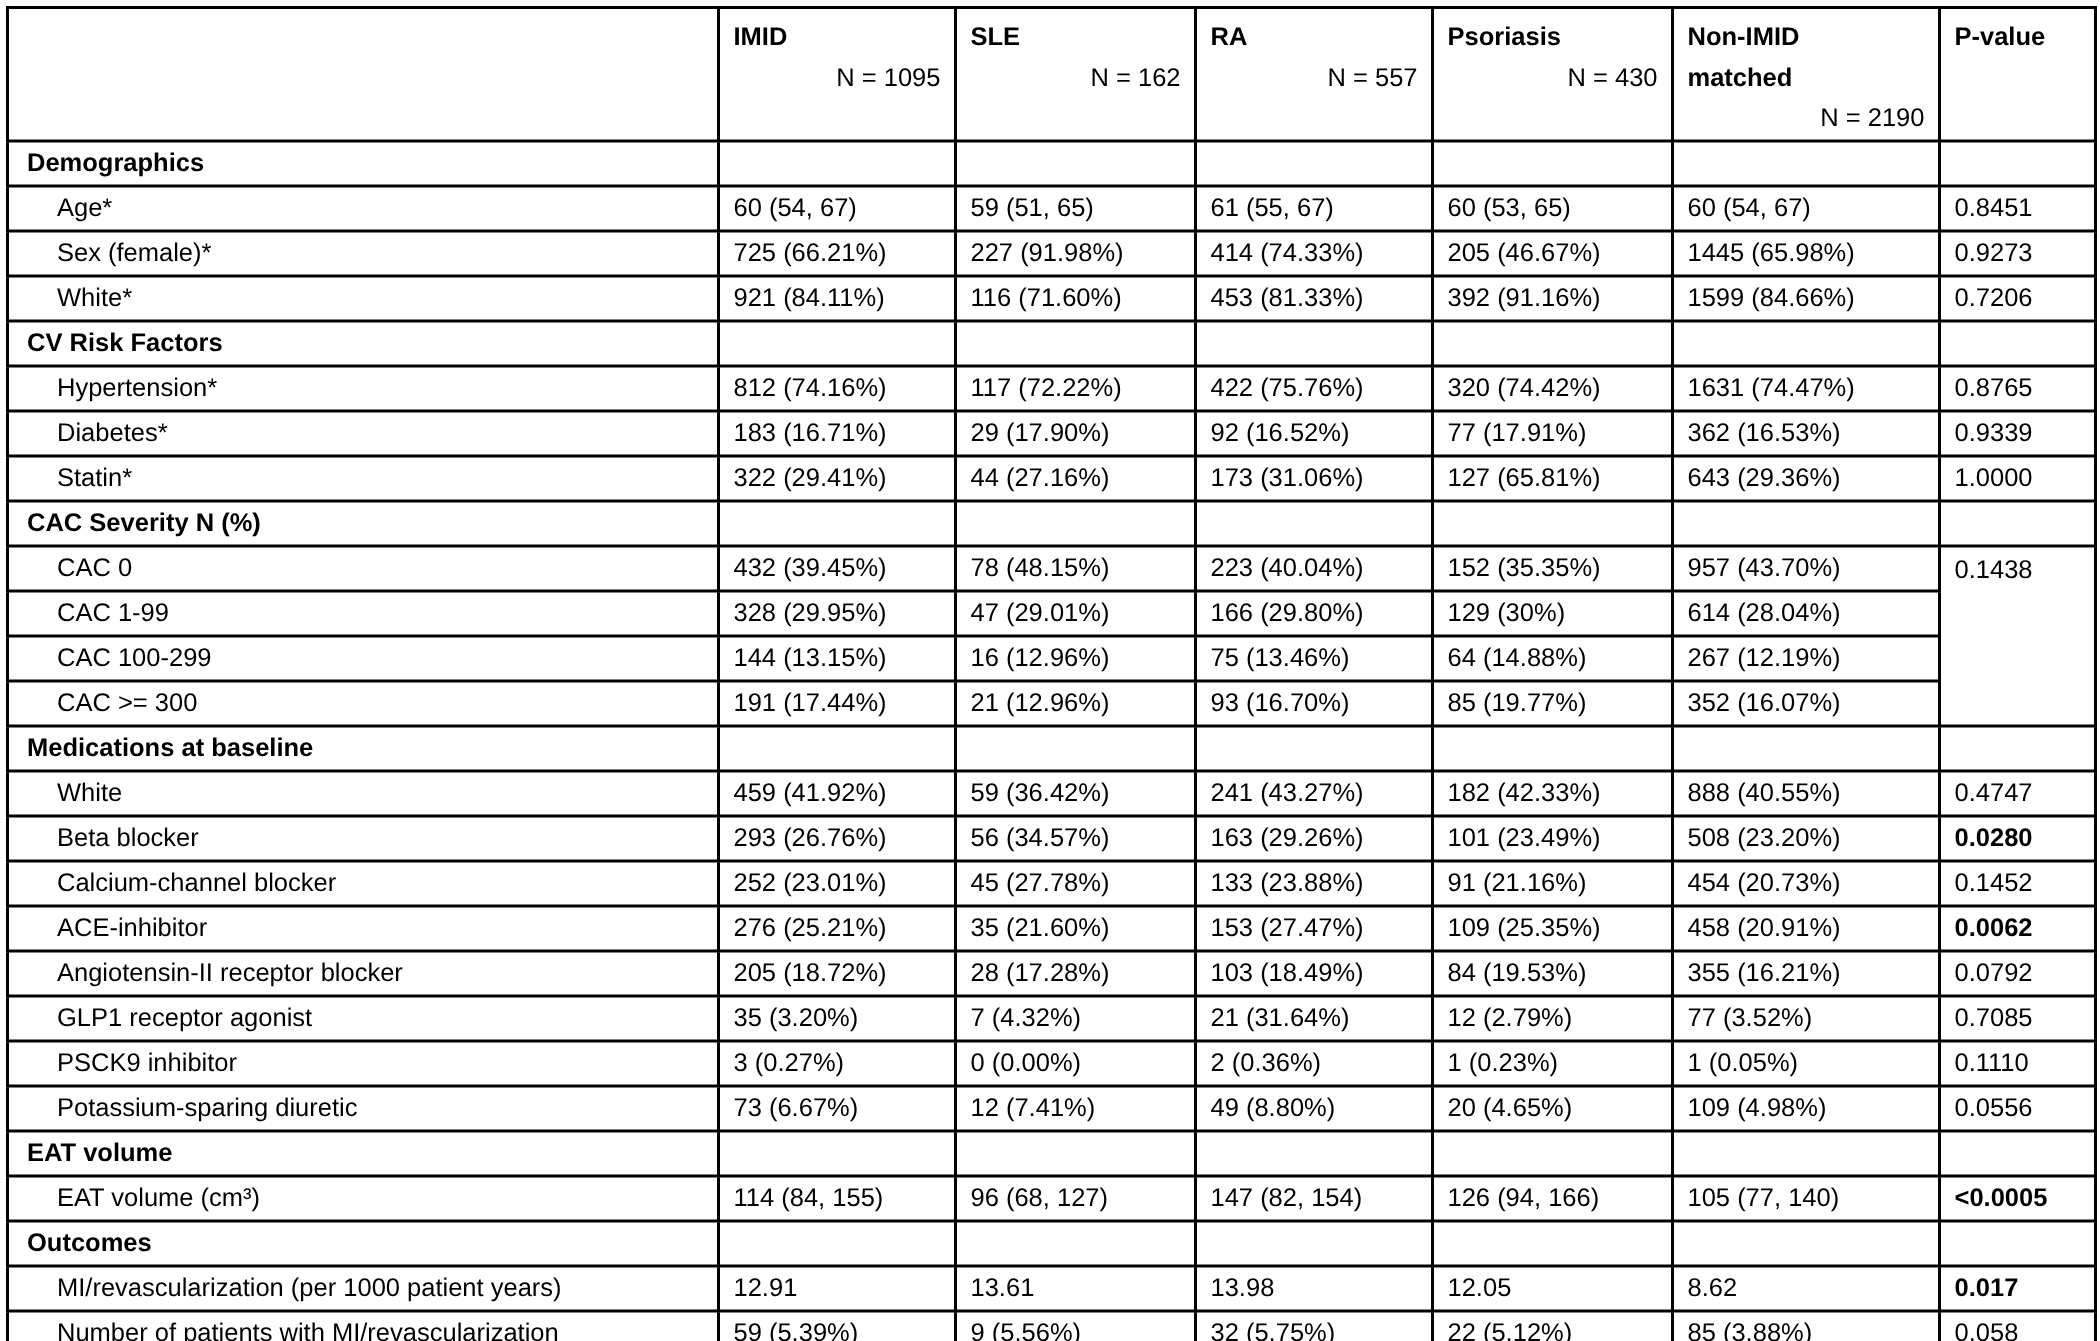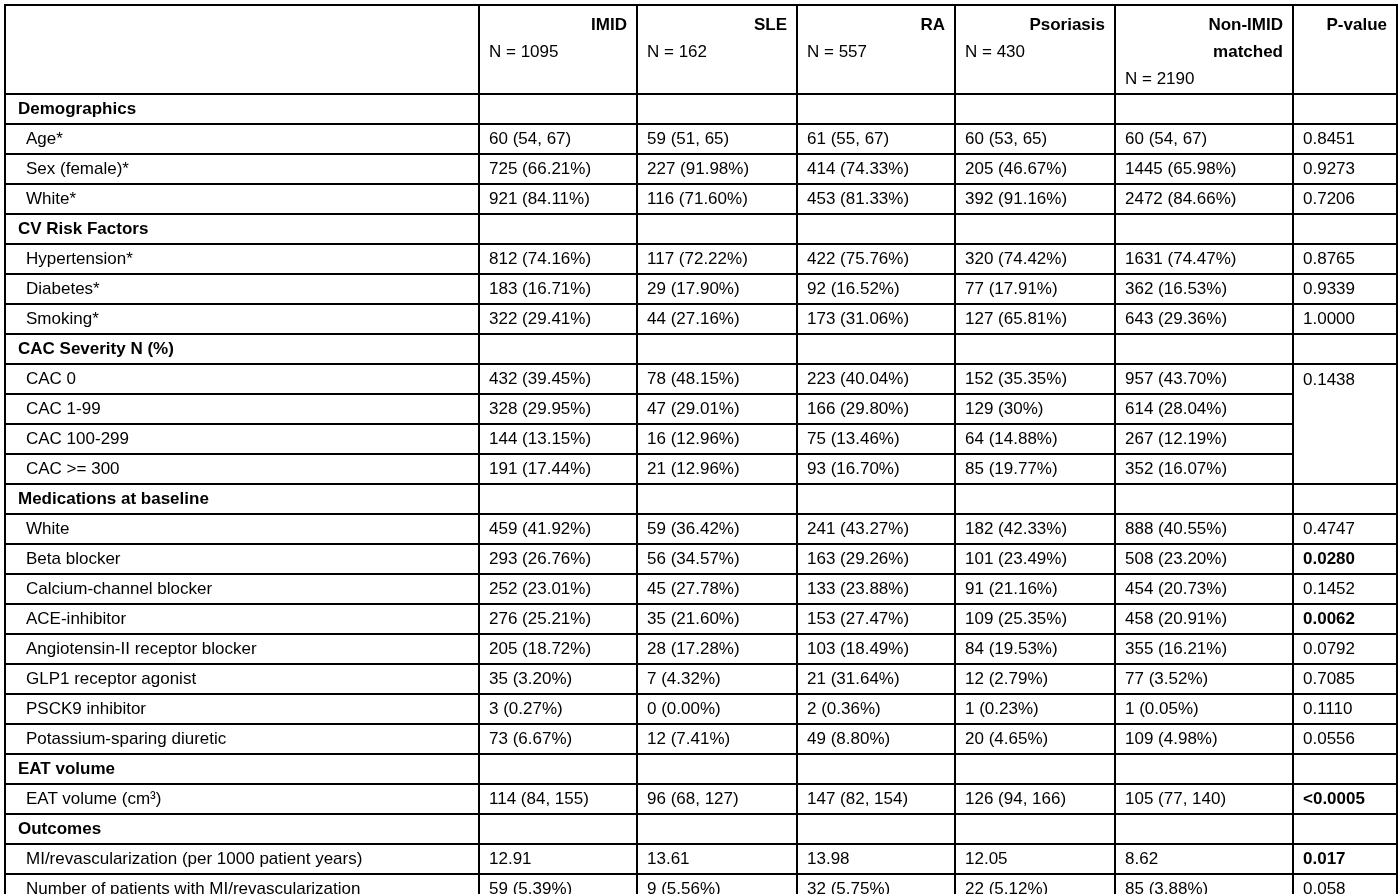--- a/index.html
+++ b/index.html
@@ -1,25 +1,25 @@
 <!DOCTYPE html>
 <html><head>
 <meta charset="utf-8">
 <style>
   html, body { margin:0; padding:0; background:#ffffff; }
   body { font-family:"Liberation Sans", sans-serif; color:#000; }
   .wrap { padding:4px; }
   table { border-collapse:collapse; table-layout:fixed; width:1392px; }
   td { border:2px solid #000; font-size:17px; padding:0 9px; overflow:hidden; white-space:nowrap; vertical-align:middle; }
   thead td { vertical-align:top; padding-top:5px; height:80px; line-height:1.6; }
-  .col-title { font-weight:bold; white-space:pre-line;text-align:right; }
-  .col-n { font-weight:normal; }
+  .col-title { font-weight:bold; white-space:pre-line; }
+  .col-n { font-weight:normal;text-align:right; }
   tbody td { height:28px; }
   .section-cell { font-weight:bold; padding-left:12px;margin-left:24px; }
-  .row-label { padding-left:20px; }
+  .row-label { padding-left:32px; }
   .p-bold { font-weight:bold; }
   .p-merged { vertical-align:top; padding-top:5px;border-radius:10px; }
 </style>
 </head>
 <body>
 
 <div class="wrap">
   <table>
     <colgroup>
       <col style="width:474px">
@@ -84,21 +84,21 @@
           <td>205 (46.67%)</td>
           <td>1445 (65.98%)</td>
           <td>0.9273</td>
         </tr>
         <tr>
           <td class="row-label">White*</td>
           <td>921 (84.11%)</td>
           <td>116 (71.60%)</td>
           <td>453 (81.33%)</td>
           <td>392 (91.16%)</td>
-          <td>2472 (84.66%)</td>
+          <td>1599 (84.66%)</td>
           <td>0.7206</td>
         </tr>
         <tr>
           <td class="section-cell">CV Risk Factors</td>
           <td></td>
           <td></td>
           <td></td>
           <td></td>
           <td></td>
           <td></td>
@@ -115,21 +115,21 @@
         <tr>
           <td class="row-label">Diabetes*</td>
           <td>183 (16.71%)</td>
           <td>29 (17.90%)</td>
           <td>92 (16.52%)</td>
           <td>77 (17.91%)</td>
           <td>362 (16.53%)</td>
           <td>0.9339</td>
         </tr>
         <tr>
-          <td class="row-label">Smoking*</td>
+          <td class="row-label">Statin*</td>
           <td>322 (29.41%)</td>
           <td>44 (27.16%)</td>
           <td>173 (31.06%)</td>
           <td>127 (65.81%)</td>
           <td>643 (29.36%)</td>
           <td>1.0000</td>
         </tr>
         <tr>
           <td class="section-cell">CAC Severity N (%)</td>
           <td></td>

